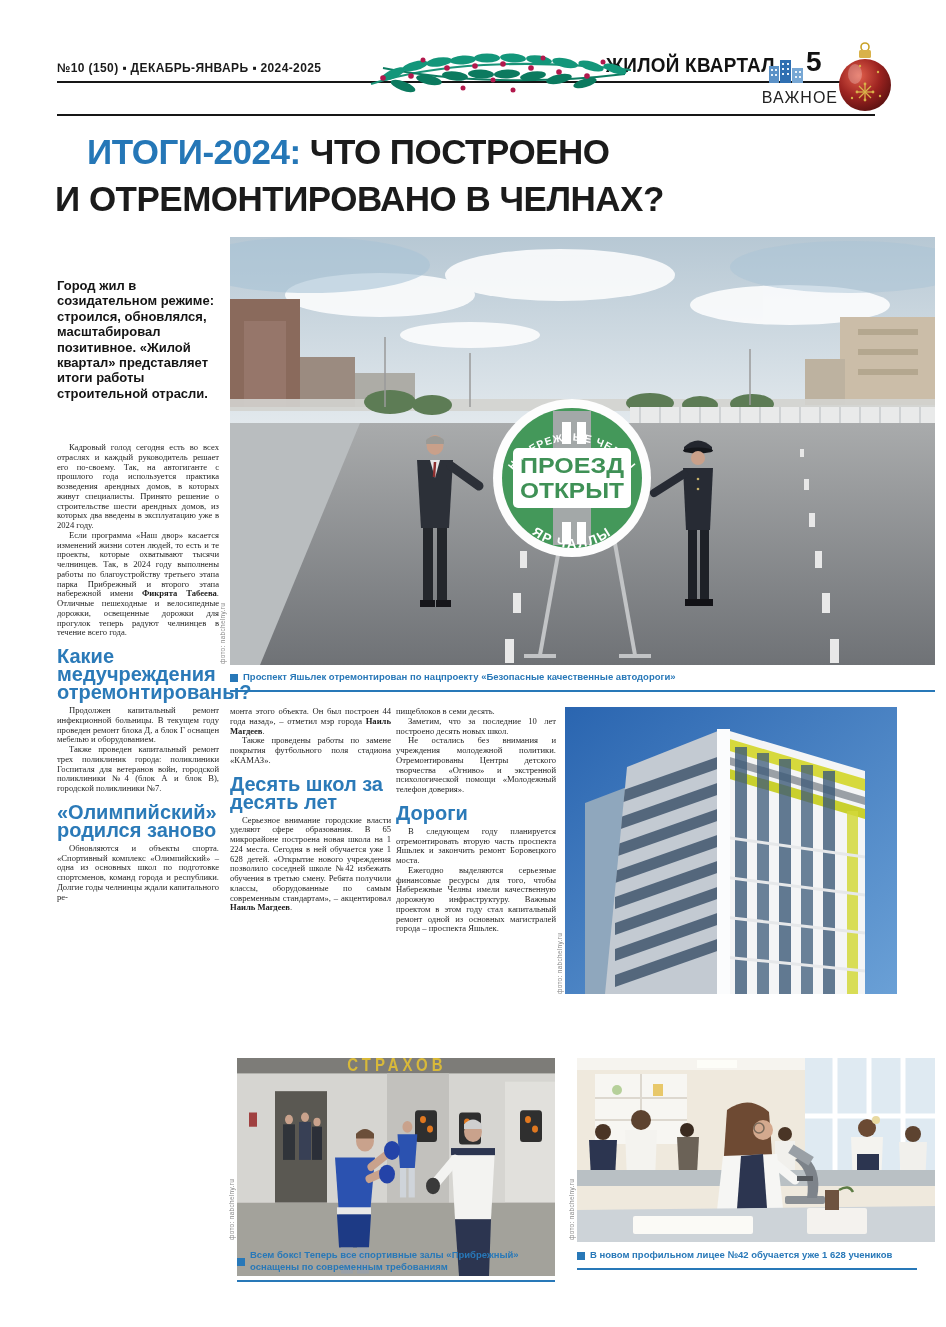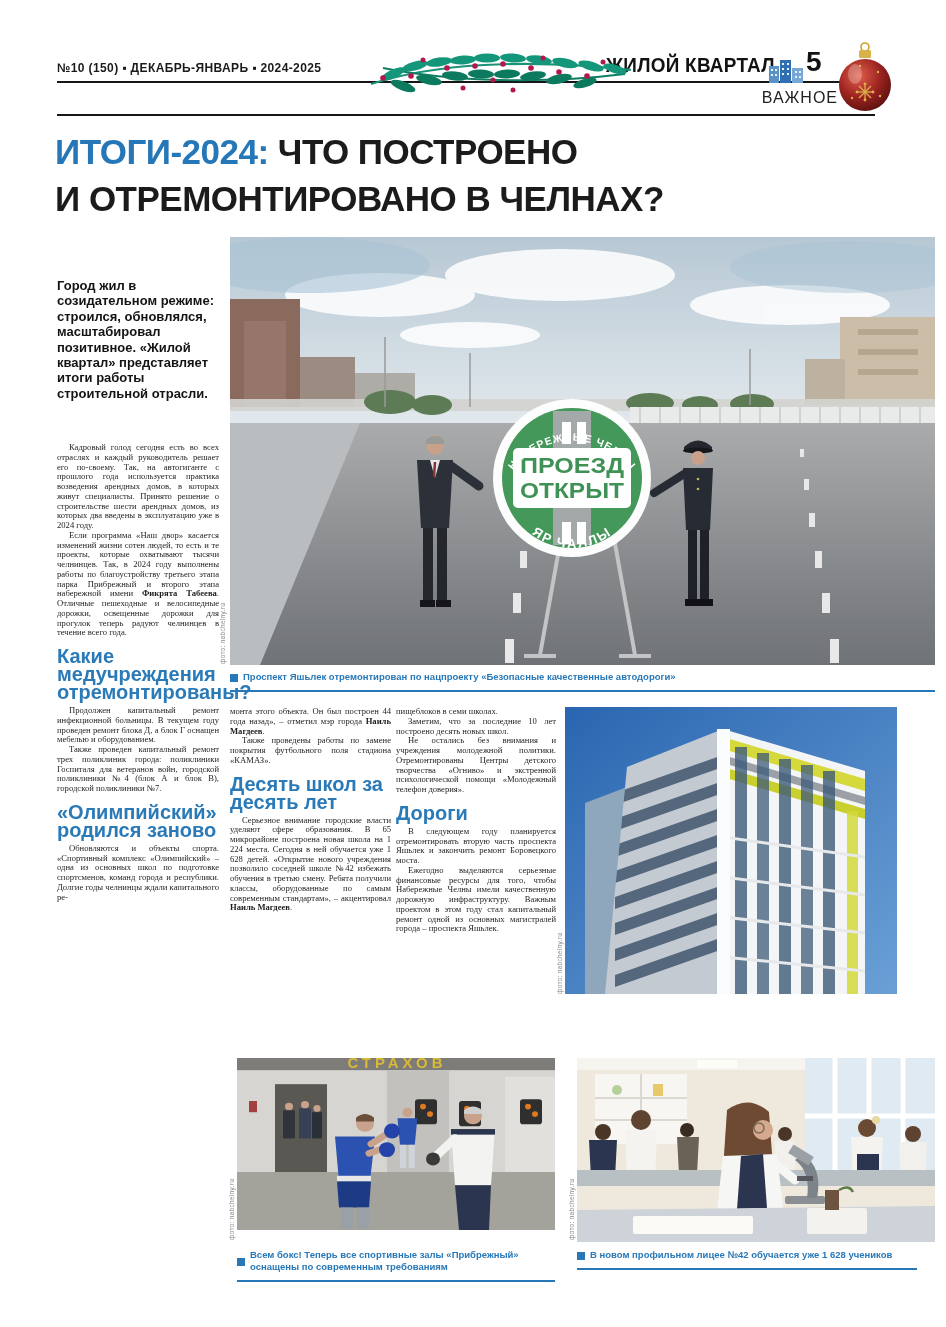--- a/index.html
+++ b/index.html
@@ -10,21 +10,21 @@
 
   
   .issue { left:57px; top:61px; font-weight:bold; font-size:12.5px; letter-spacing:.4px; color:#1a1a1a; transform:scaleX(.96); transform-origin:left center; }
   .rule { height:2px; background:#161616; }
   .brand { left:606px; top:53px; font-weight:bold; font-size:21px; letter-spacing:.3px; color:#121212; transform:scaleX(.9); transform-origin:left center; white-space:nowrap; }
   .pagenum { left:806px; top:46px; font-weight:bold; font-size:28px; color:#121212; }
   .section-label { left:608px; top:89px; width:230px; text-align:right; font-size:16px; letter-spacing:1px; color:#222; }
 
   
   .headline { left:55px; top:128px; width:810px; font-weight:bold; font-size:35px; line-height:47px; letter-spacing:-.5px; color:#1b1b1b; }
-  .headline .hl { color:#2577b7; }
+  .headline .hl { color:#2577b7;margin-left:32px; }
 
   
   .intro { left:57px; top:242px; width:166px; font-weight:bold; font-size:13px; line-height:15.4px; color:#141414;margin-top:36px; }
   .bodycol { font-family:"Liberation Serif","DejaVu Serif",serif; font-size:8.6px; line-height:9.75px; text-align:justify; color:#1d1d1d; }
   .bodycol p { text-indent:12px; }
   .bodycol p.noind { text-indent:0; }
   .bodycol .b, .b { font-weight:bold; }
   .sec-h { font-family:"Liberation Sans","DejaVu Sans",sans-serif; font-weight:bold; font-size:20px; line-height:18px; color:#2b7ab8; margin:9px 0 5px; text-align:left; text-indent:0; }
   #col1 { left:57px; top:443px; width:162px; }
   #col2 { left:230px; top:707px; width:161px; }
@@ -316,21 +316,21 @@
   </div>
 
   <div class="abs bodycol" id="col2">
     <p class="noind"><span>монта этого объекта. Он был построен 44 года назад», – отметил мэр города </span><span class="b">Наиль Магдеев</span><span>.</span></p>
     <p>Также проведены работы по замене покрытия футбольного поля стадиона «КАМАЗ».</p>
     <h3 class="sec-h">Десять школ за десять лет</h3>
     <p><span>Серьезное внимание городские власти уделяют сфере образования. В 65 микрорайоне построена новая школа на 1 224 места. Сегодня в ней обучается уже 1 628 детей. «Открытие нового учреждения позволило соседней школе №42 избежать обучения в третью смену. Ребята получили классы, оборудованные по самым современным стандартам», – акцентировал </span><span class="b">Наиль Магдеев</span><span>.</span></p>
   </div>
 
   <div class="abs bodycol" id="col3">
-    <p class="noind">пищеблоков в семи школах.</p>
+    <p class="noind">пищеблоков в семи десять.</p>
     <p>Заметим, что за последние 10 лет построено десять новых школ.</p>
     <p>Не остались без внимания и учреждения молодежной политики. Отремонтированы Центры детского творчества «Огниво» и экстренной психологической помощи «Молодежный телефон доверия».</p>
     <h3 class="sec-h">Дороги</h3>
     <p>В следующем году планируется отремонтировать вторую часть проспекта Яшьлек и закончить ремонт Боровецкого моста.</p>
     <p>Ежегодно выделяются серьезные финансовые ресурсы для того, чтобы Набережные Челны имели качественную дорожную инфраструктуру. Важным проектом в этом году стал капитальный ремонт одной из основных магистралей города – проспекта Яшьлек.</p>
   </div>
 
   <div class="abs photo" style="left:565px;top:707px;width:332px;height:287px;">
     <svg viewBox="0 0 332 287" preserveAspectRatio="none">
       <defs>
@@ -375,21 +375,21 @@
           <line x1="158" y1="210" x2="300" y2="226"></line>
             <line x1="158" y1="250" x2="300" y2="264"></line>
         </g>
       </g>
       <polygon points="152,22 165,22 165,287 152,287" fill="#fbfcfd"></polygon>
     </svg>
   </div>
   <div class="abs credit" style="left:556px;top:912px;height:82px;">фото: nabchelny.ru</div>
 
 
-  <div class="abs photo" style="left:237px;top:1058px;width:318px;height:172px;">
+  <div class="abs photo" style="left:237px;top:1058px;width:318px;height:218px;">
     <svg viewBox="0 0 318 184" preserveAspectRatio="none">
       <rect x="0" y="0" width="318" height="122" fill="#d6d5d1"></rect>
       <rect x="0" y="0" width="318" height="13" fill="#7d7c78"></rect>
       <text x="160" y="11" text-anchor="middle" font-family="Liberation Sans,sans-serif" font-weight="bold" font-size="15" letter-spacing="4" fill="#d8b93a">СТРАХОВ</text>
       <rect x="150" y="13" width="62" height="109" fill="#c2c1bd"></rect>
       <rect x="268" y="20" width="50" height="102" fill="#e1e0dc"></rect>
       <rect x="0" y="122" width="318" height="62" fill="#a3a29b"></rect>
       <rect x="38" y="28" width="52" height="94" fill="#5a5852"></rect>
       <g>
         <circle cx="52" cy="52" r="4" fill="#c9a28c"></circle>

